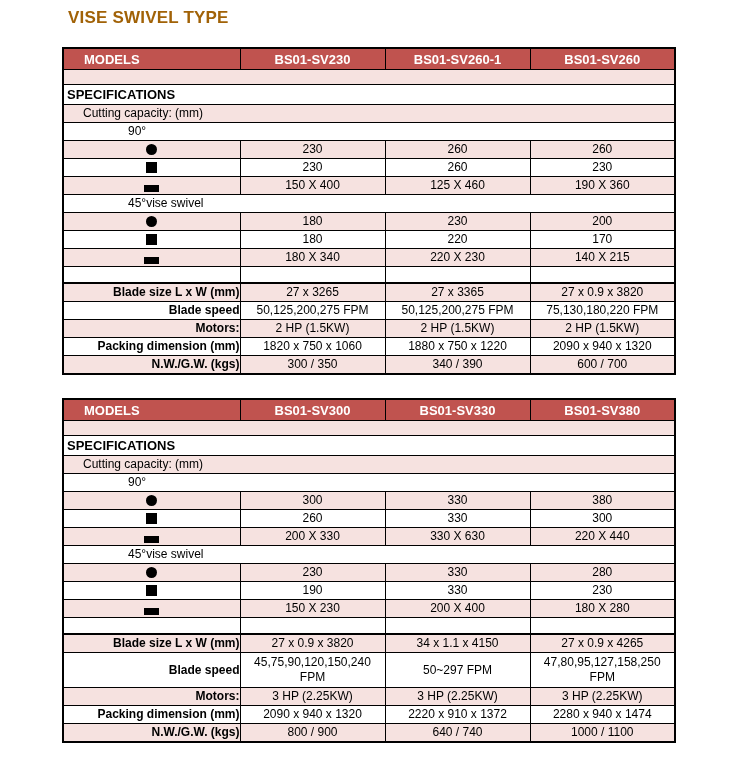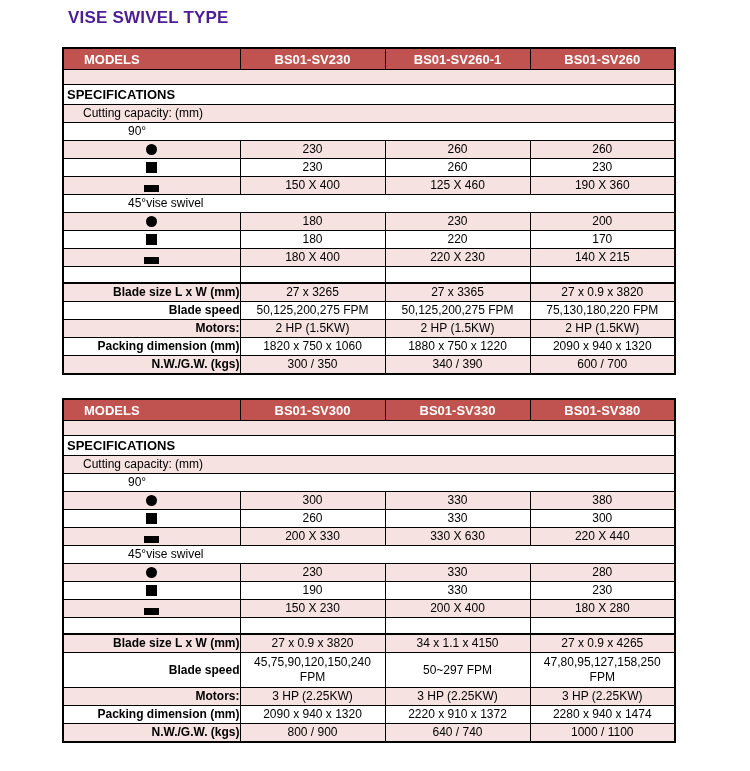--- a/index.html
+++ b/index.html
@@ -22,21 +22,21 @@
     box-sizing: border-box;
   }
 
   .page-title {
     position: absolute;
     left: 68px;
     top: 8px;
     font-size: 17px;
     font-weight: bold;
     letter-spacing: 0.2px;
-    color: #4c1d95;
+    color: #a16207;
   }
 
   .spec-table {
     position: absolute;
     left: 62px;
     width: 611px;
     border-collapse: collapse;
     table-layout: fixed;
     font-size: 12px;
   }
@@ -201,21 +201,21 @@
         <td class="val">200</td>
       </tr>
       <tr class="white">
         <td class="shape-cell"><span class="shape shape-square"></span></td>
         <td class="val">180</td>
         <td class="val">220</td>
         <td class="val">170</td>
       </tr>
       <tr class="pink">
         <td class="shape-cell"><span class="shape shape-rect"></span></td>
-        <td class="val">180 X 400</td>
+        <td class="val">180 X 340</td>
         <td class="val">220 X 230</td>
         <td class="val">140 X 215</td>
       </tr>
       <tr class="spacer-row">
         <td></td>
         <td></td>
         <td></td>
         <td></td>
       </tr>
       <tr class="pink">

